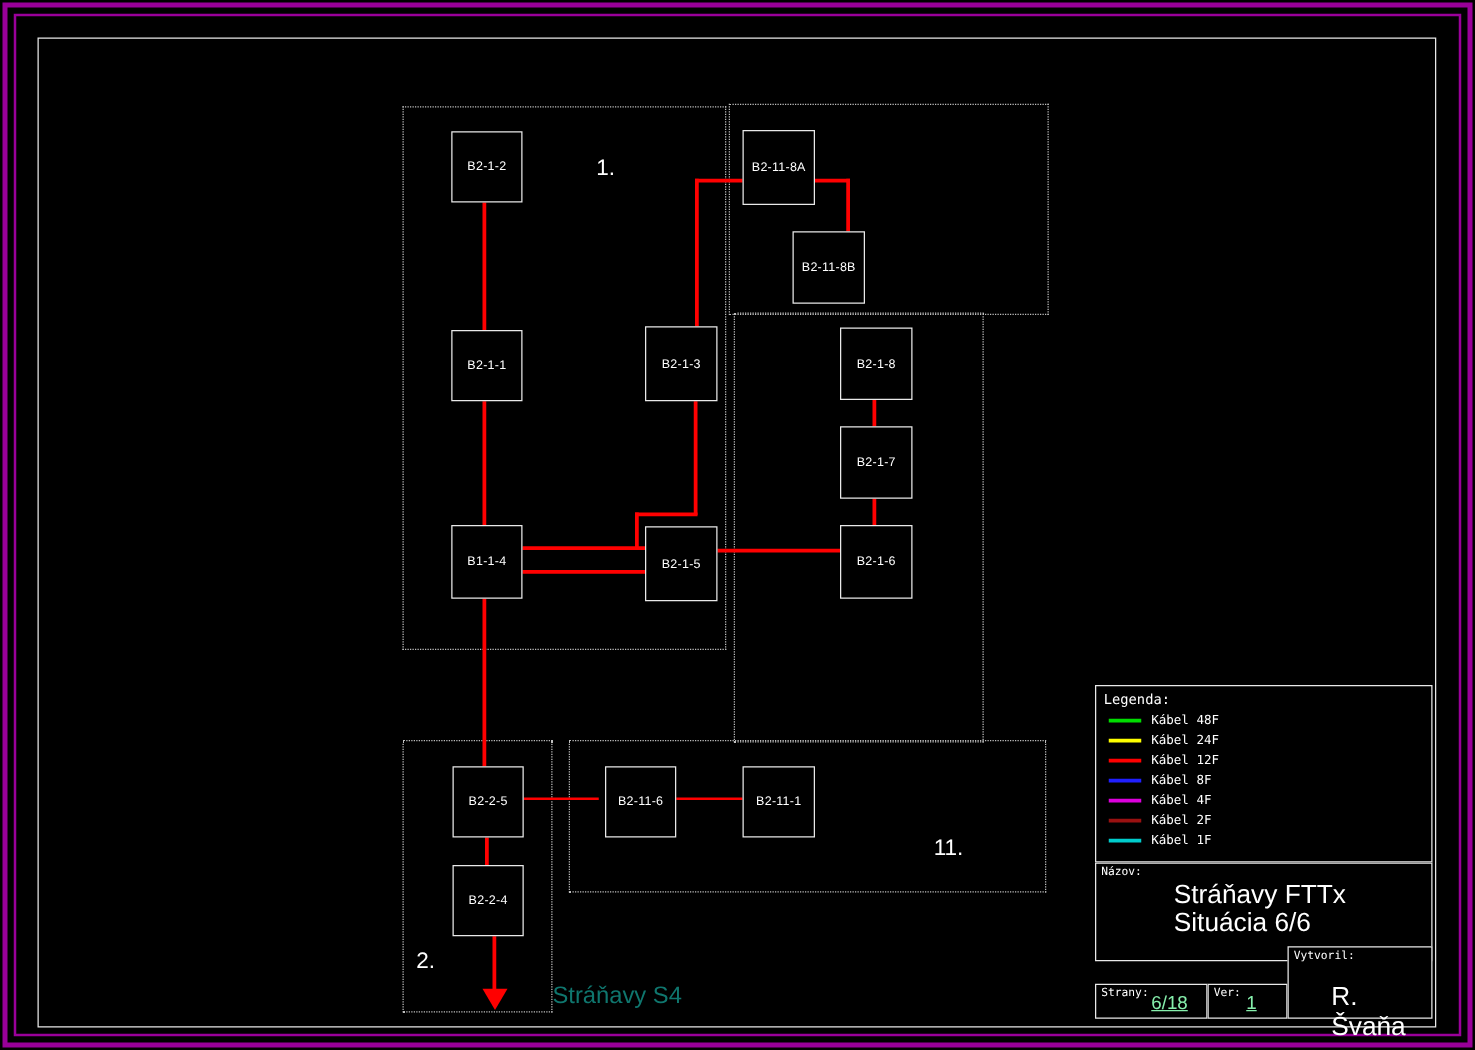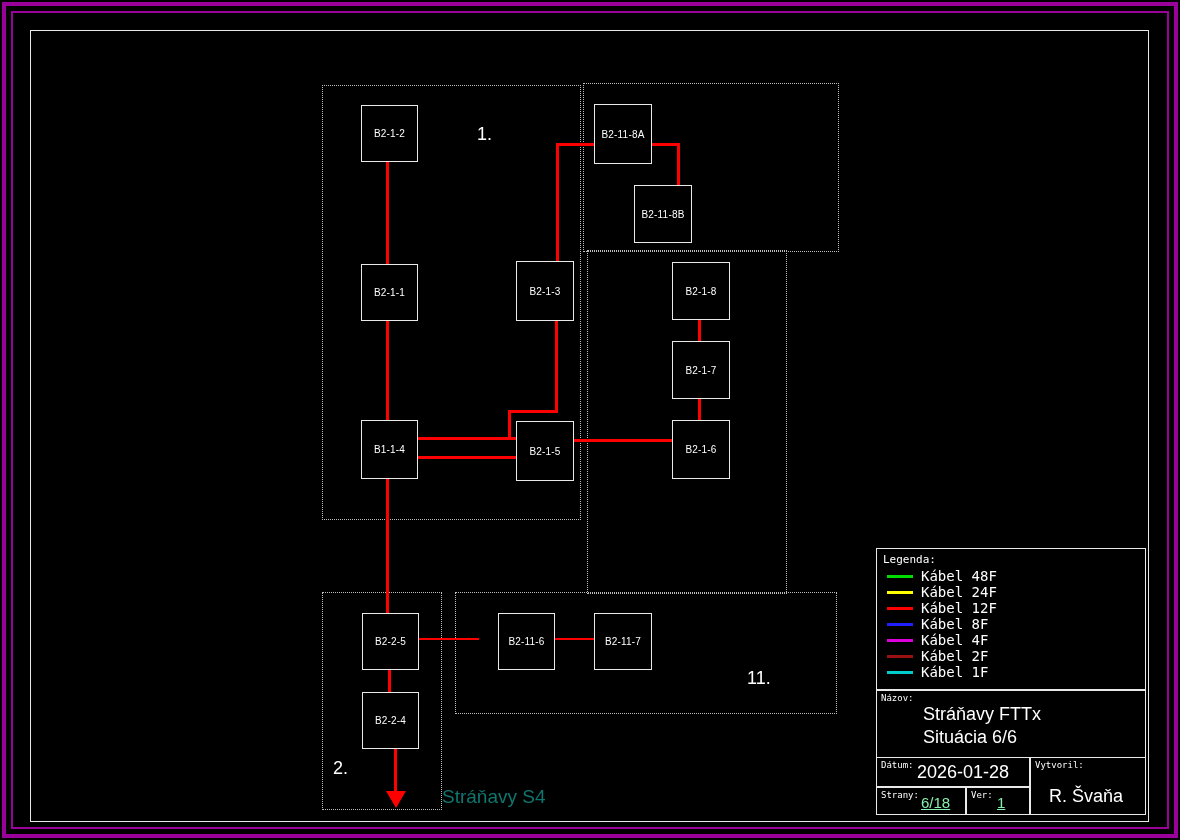--- a/index.html
+++ b/index.html
@@ -21,23 +21,23 @@
   .arrowhead{
     position:absolute;width:0;height:0;z-index:2;
     border-left:10px solid transparent;border-right:10px solid transparent;
     border-top:17px solid #ff0000;
   }
   .panel{position:absolute;border:1px solid #e9e9e9;background:#000;box-sizing:border-box;}
   .small-label{font-family:"DejaVu Sans Mono",monospace;font-size:9px;color:#fff;}
   .legend-title{font-family:"DejaVu Sans Mono",monospace;font-size:11px;padding:4px 6px 2px 6px;}
   .legend-item{display:flex;align-items:center;height:16px;padding-left:10px;}
   .swatch{display:inline-block;width:26px;height:3px;margin-right:8px;}
-  .legend-label{font-family:"DejaVu Sans Mono",monospace;font-size:14px;color:#fff;}
+  .legend-label{font-family:"DejaVu Sans Mono",monospace;font-size:10px;color:#fff;}
   .tb-label{position:absolute;left:4px;top:2px;}
-  .big-val{position:absolute;font-size:18px;color:#fff;}
+  .big-val{position:absolute;font-size:21px;color:#fff;margin-left:16px;}
   .mid-val{position:absolute;font-size:15px;color:#86efac;text-decoration:underline;}
   .exit-label{position:absolute;font-size:19px;color:#0f766e;}
 </style>
 </head>
 <body>
 
 <div class="canvas">
 
   <div class="mborder1"></div>
   <div class="mborder2"></div>
@@ -84,22 +84,22 @@
   <div class="node" style="left:594px;top:104px;width:56px;height:58px">B2-11-8A</div>
   <div class="node" style="left:634px;top:185px;width:56px;height:56px">B2-11-8B</div>
   <div class="node" style="left:361px;top:264px;width:55px;height:55px">B2-1-1</div>
   <div class="node" style="left:516px;top:261px;width:56px;height:58px">B2-1-3</div>
   <div class="node" style="left:672px;top:262px;width:56px;height:56px">B2-1-8</div>
   <div class="node" style="left:672px;top:341px;width:56px;height:56px">B2-1-7</div>
   <div class="node" style="left:361px;top:420px;width:55px;height:57px">B1-1-4</div>
   <div class="node" style="left:516px;top:421px;width:56px;height:58px">B2-1-5</div>
   <div class="node" style="left:672px;top:420px;width:56px;height:57px">B2-1-6</div>
   <div class="node" style="left:362px;top:613px;width:55px;height:55px">B2-2-5</div>
-  <div class="node" style="left:498px;top:613px;width:55px;height:55px">B2-11-6</div>
-  <div class="node" style="left:594px;top:613px;width:56px;height:55px">B2-11-7</div>
+  <div class="node" style="left:484px;top:613px;width:55px;height:55px">B2-11-6</div>
+  <div class="node" style="left:594px;top:613px;width:56px;height:55px">B2-11-1</div>
   <div class="node" style="left:362px;top:692px;width:55px;height:55px">B2-2-4</div>
 
   <div class="panel" style="left:876px;top:548px;width:270px;height:142px">
     <div class="legend-title">Legenda:</div>
     <div class="legend-item">
       <span class="swatch" style="background-color: rgb(0, 221, 0);"></span>
       <span class="legend-label">Kábel 48F</span>
     </div>
     <div class="legend-item">
       <span class="swatch" style="background-color: rgb(255, 255, 0);"></span>
@@ -126,24 +126,20 @@
       <span class="legend-label">Kábel 1F</span>
     </div>
   </div>
 
   <div class="panel" style="left:876px;top:690px;width:270px;height:79px">
     <span class="small-label tb-label">Názov:</span>
     <span class="big-val" style="left:46px;top:13px">Stráňavy FTTx</span>
     <span class="big-val" style="left:46px;top:36px">Situácia 6/6</span>
   </div>
 
-  <div class="panel" style="left:876px;top:757px;width:154px;height:30px">
-    <span class="small-label tb-label">Dátum:</span>
-    <span class="big-val" style="left:40px;top:4px">2026-01-28</span>
-  </div>
 
   <div class="panel" style="left:1030px;top:757px;width:116px;height:58px">
     <span class="small-label tb-label">Vytvoril:</span>
     <span class="big-val" style="left:18px;top:28px">R. Švaňa</span>
   </div>
 
   <div class="panel" style="left:876px;top:787px;width:90px;height:28px">
     <span class="small-label tb-label">Strany:</span>
     <span class="mid-val" style="left:44px;top:6px">6/18</span>
   </div>

